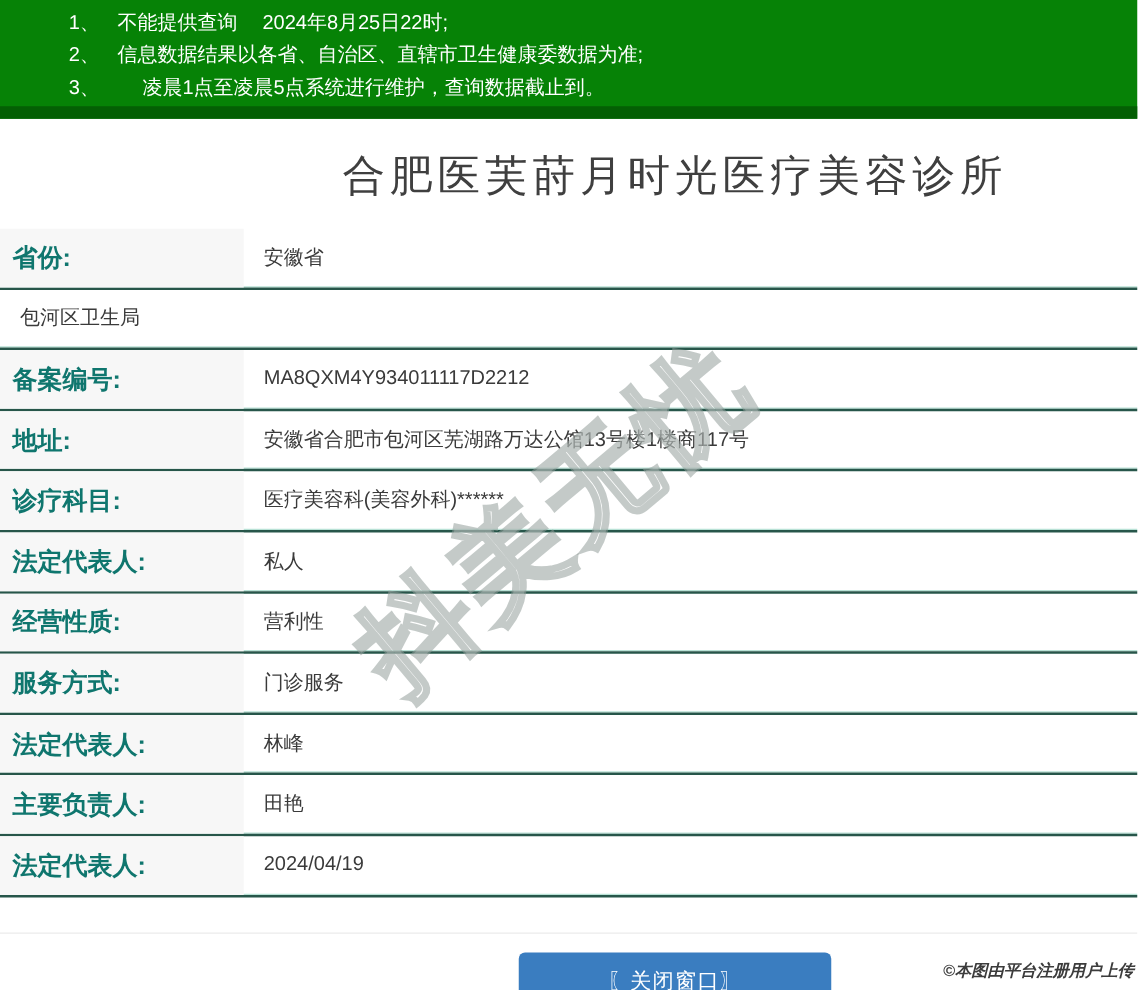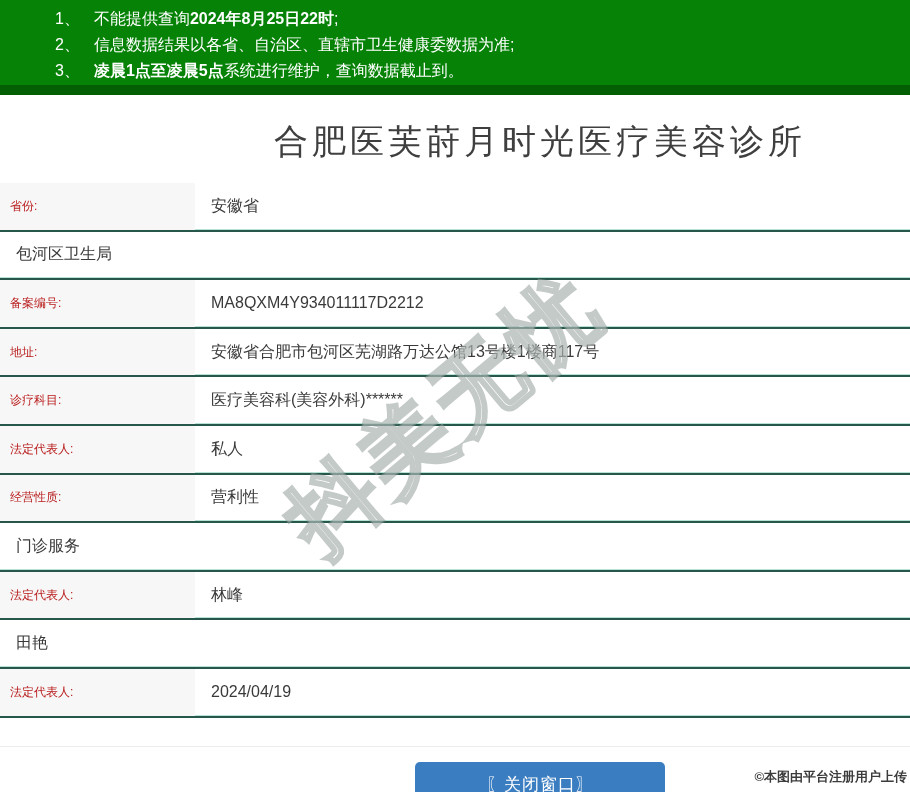--- a/index.html
+++ b/index.html
@@ -13,60 +13,61 @@
   .banner{
     position:relative;height:95px;box-sizing:border-box;padding-top:6px;
     background:var(--banner-bg,#068206);
   }
   .banner-strip{
     position:absolute;left:0;right:0;bottom:0;height:10px;
     background:var(--banner-strip,#045f04);
   }
   .notice-line{color:#fff;font-size:16px;line-height:26px;padding-left:55px;white-space:nowrap;}
   .notice-line .num{margin-right:14px;}
-  .notice-line b{font-weight:bold;}
+  .notice-line b{font-weight:normal;margin-left:20px;}
 
   
   .page-title{
     margin-top:24px;height:44px;line-height:44px;text-align:center;
     font-size:34px;letter-spacing:4px;color:var(--title-color,#3f3f3f);
     white-space:nowrap;
   }
 
   
   .record-table{margin-top:20px;}
   .row{
     display:flex;height:46.6px;
     border-bottom:2px solid var(--row-border,#27564a);
     box-shadow:inset 0 -1px 0 var(--row-border-light,#b9e2d6);
   }
   .cell-label{
     width:195px;box-sizing:border-box;padding-left:10px;
     background:var(--label-bg,#f7f7f7);
     display:flex;align-items:center;
-    font-size:12px;color:#b91c1c;
+    font-size:20px;color:#0f766e;font-weight:bold;
   }
   .cell-value{
     flex:1;display:flex;align-items:center;padding-left:16px;
     font-size:16px;color:#3a3a3a;white-space:nowrap;
   }
 
   
   .bottom-rule{margin-top:28px;border-top:1px solid #ececec;height:0;}
   .close-button{
     display:block;margin:15px auto 0;width:250px;height:45px;
     background:var(--button-bg,#3a7dc0);color:#fff;font-size:17px;
     border:none;border-radius:5px;cursor:pointer;
     font-family:inherit;letter-spacing:1px;
   }
   .credit{
     position:absolute;right:3px;bottom:6px;z-index:12;
     font-size:13px;font-weight:bold;color:#3c3c3c;white-space:nowrap;
     text-shadow:-1px -1px 0 #fff,1px -1px 0 #fff,-1px 1px 0 #fff,1px 1px 0 #fff,
                 -1px 0 0 #fff,1px 0 0 #fff,0 1px 0 #fff,0 -1px 0 #fff;
+    font-style:italic;
   }
 
   
   .watermark{
     position:absolute;left:240px;top:355px;width:410px;z-index:5;
     text-align:center;font-size:88px;font-weight:bold;letter-spacing:6px;
     color:rgba(255,255,255,0.35);
     -webkit-text-stroke:3px rgba(148,158,155,0.55);
     transform:rotate(-40deg);
     pointer-events:none;white-space:nowrap;
@@ -111,27 +112,29 @@
         </div>
         <div class="row">
           <div class="cell-label">法定代表人:</div>
           <div class="cell-value">私人</div>
         </div>
         <div class="row">
           <div class="cell-label">经营性质:</div>
           <div class="cell-value">营利性</div>
         </div>
         <div class="row">
+          <div class="cell-label">服务方式:</div>
           <div class="cell-value">门诊服务</div>
         </div>
         <div class="row">
           <div class="cell-label">法定代表人:</div>
           <div class="cell-value">林峰</div>
         </div>
         <div class="row">
+          <div class="cell-label">主要负责人:</div>
           <div class="cell-value">田艳</div>
         </div>
         <div class="row">
           <div class="cell-label">法定代表人:</div>
           <div class="cell-value">2024/04/19</div>
         </div>
       </div>
 
     <div class="bottom-rule"></div>
 

